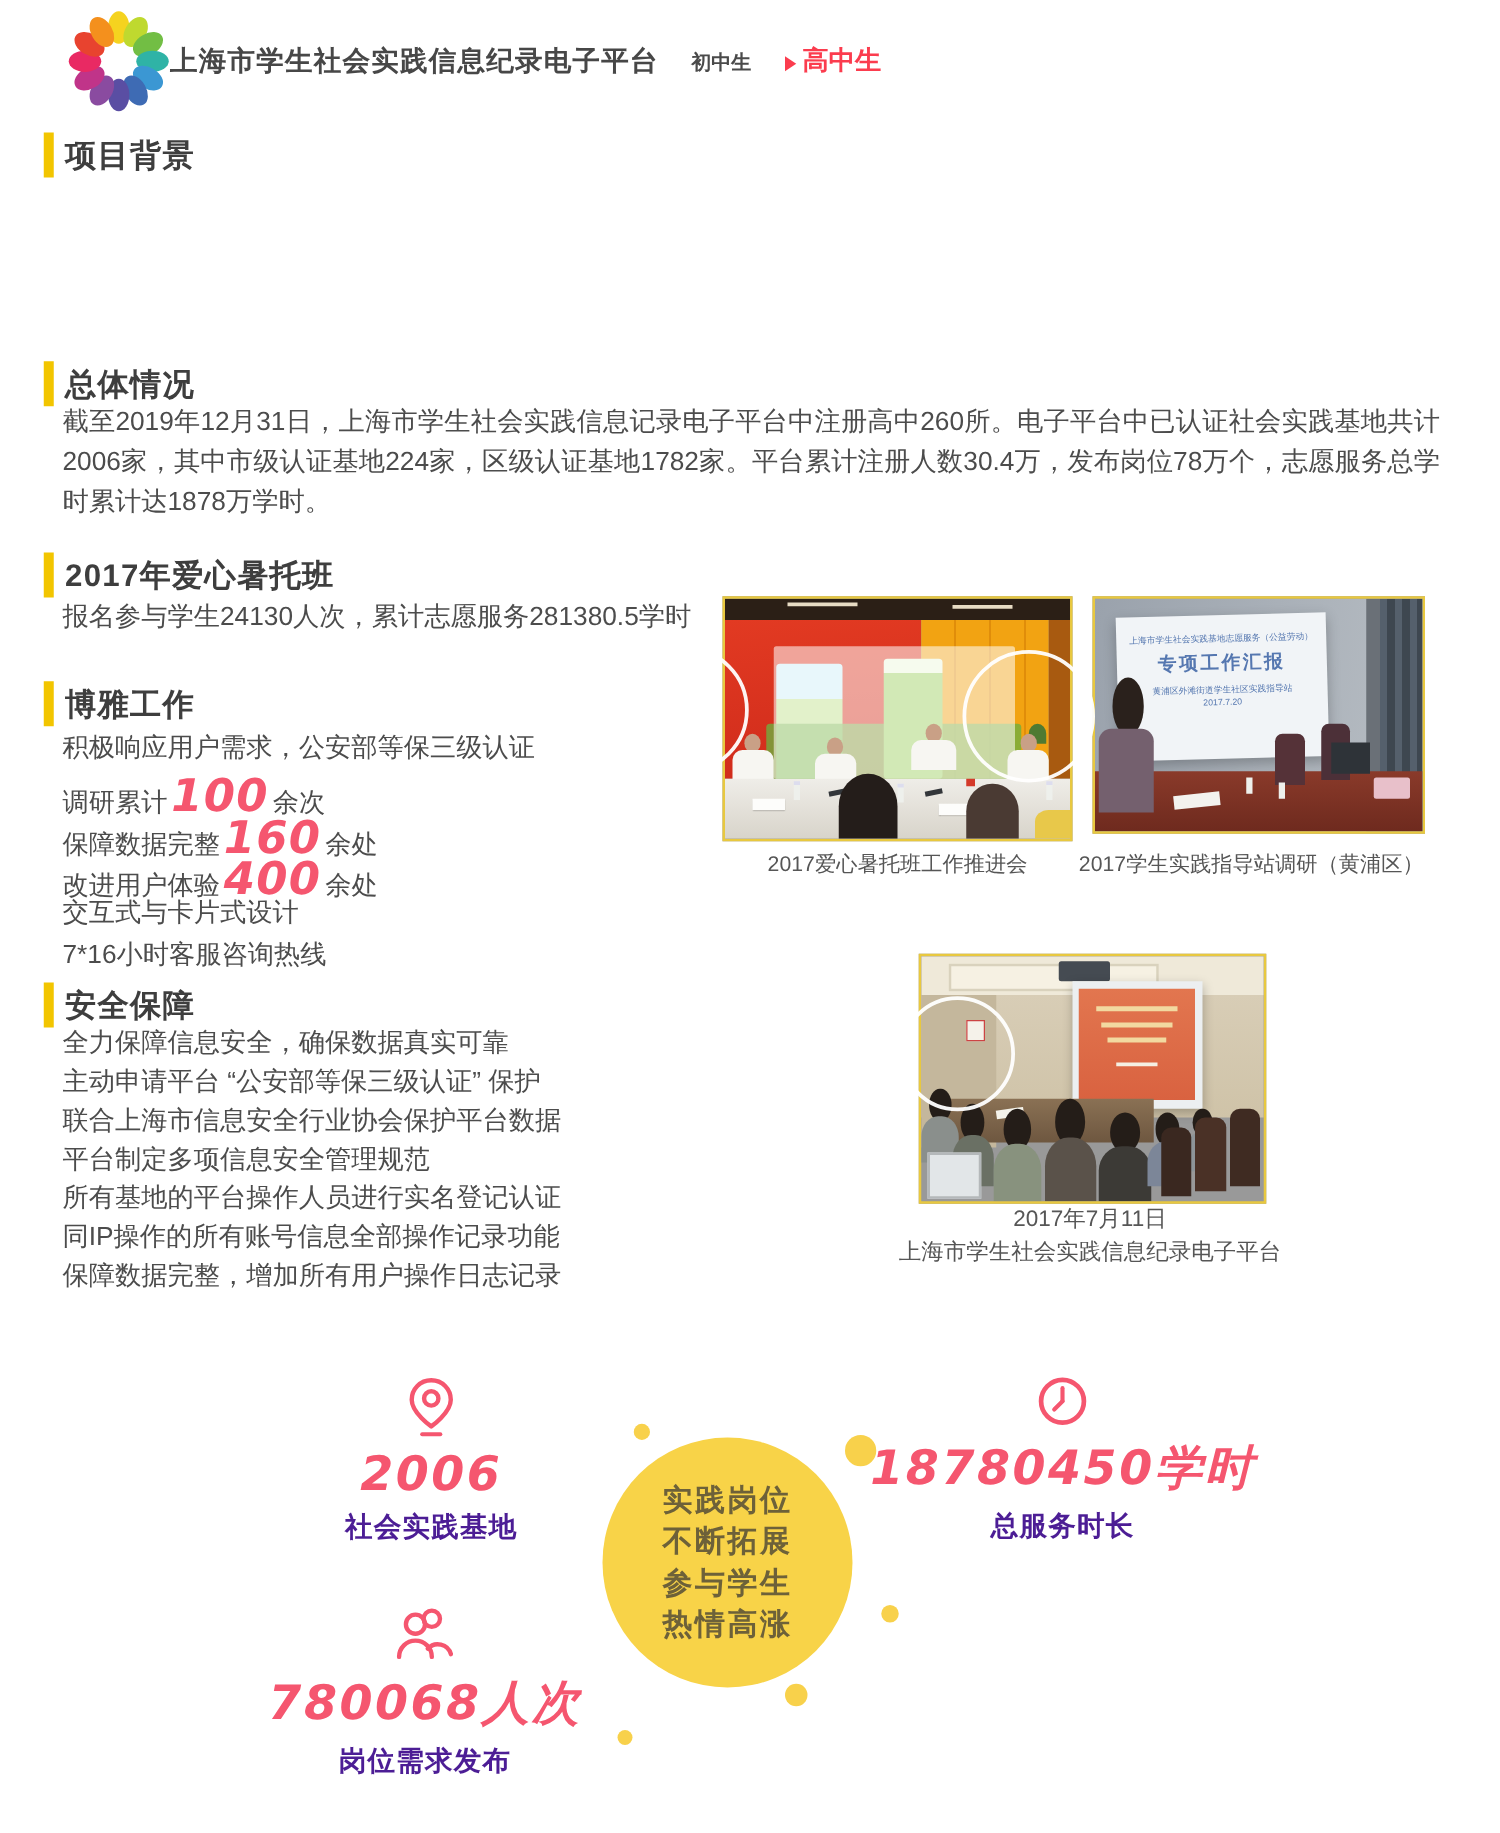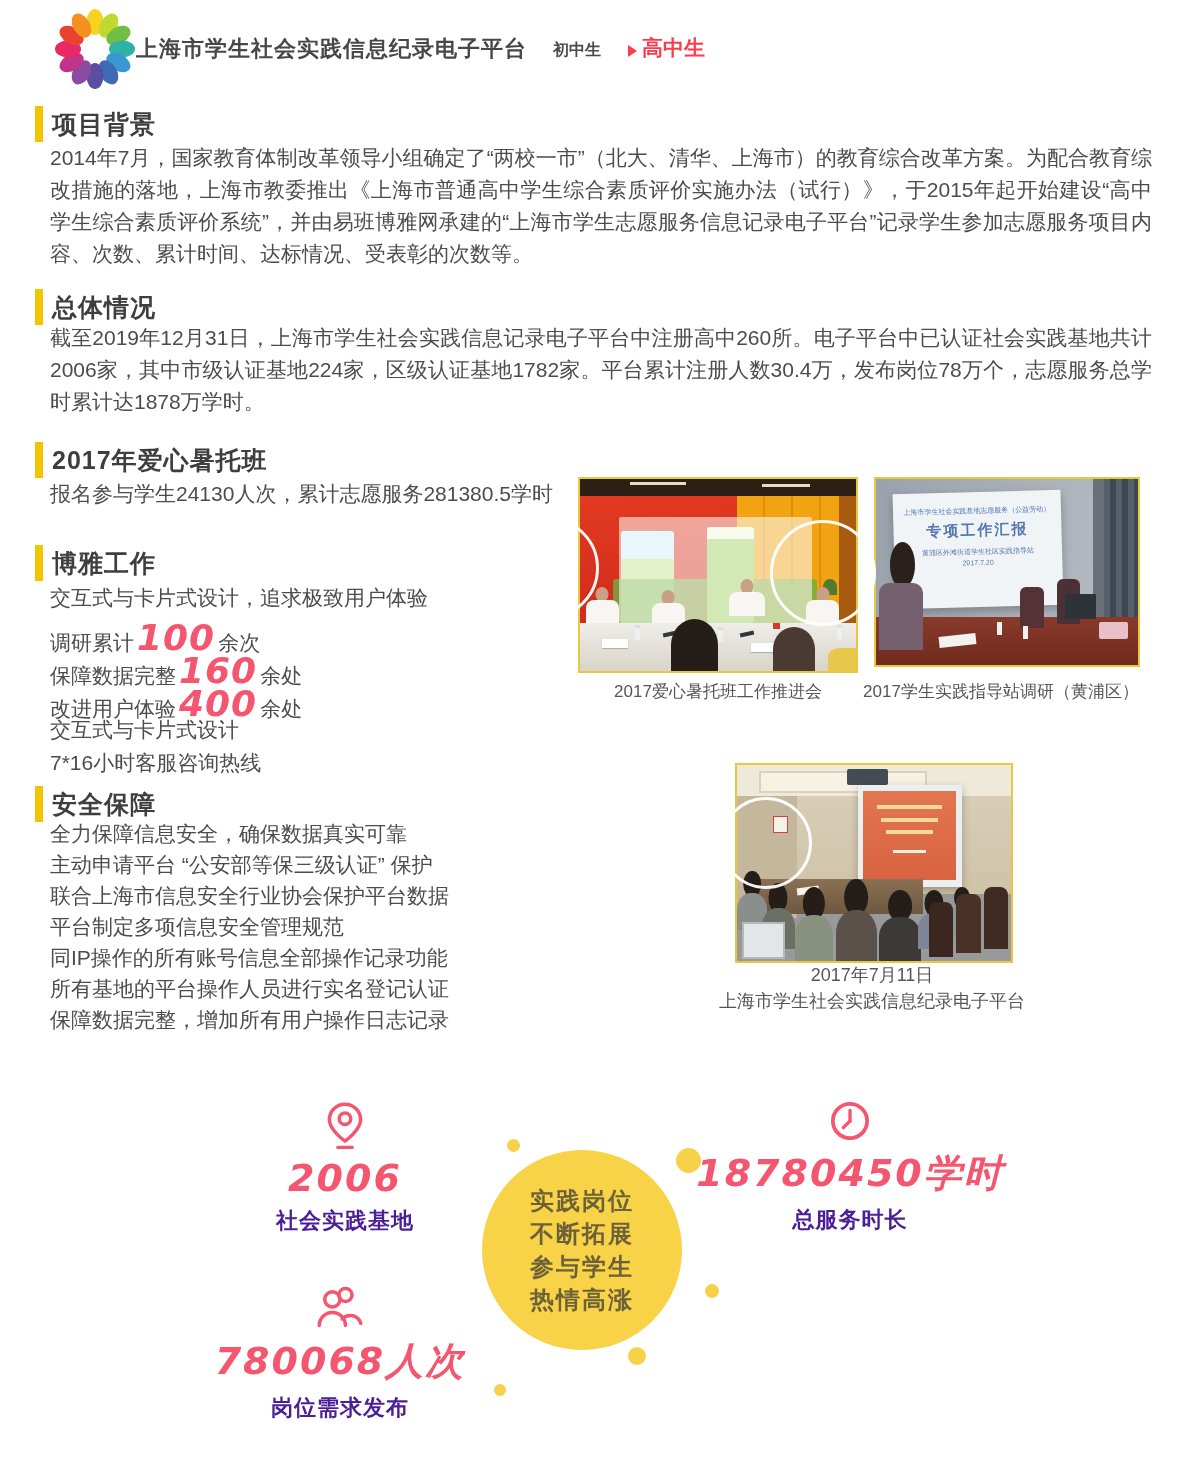--- a/index.html
+++ b/index.html
@@ -177,35 +177,34 @@
     <ellipse cx="43" cy="16" rx="8.5" ry="13" fill="#E8432F" transform="rotate(300 43 43)"></ellipse>
     <ellipse cx="43" cy="16" rx="8.5" ry="13" fill="#F4901D" transform="rotate(330 43 43)"></ellipse>
   </svg>
   <div class="title">上海市学生社会实践信息纪录电子平台</div>
   <div class="tab-junior">初中生</div>
   <span class="tab-arrow"></span>
   <div class="tab-senior">高中生</div>
 
   <span class="bar bar1"></span>
   <div class="sec-head h1">项目背景</div>
-  <div class="para p1">2014年7月，国家教育体制改革领导小组确定了“两校一市”（北大、清华、上海市）的教育综合改革方案。为配合教育综改措施的落地，上海市教委推出《上海市普通高中学生综合素质评价实施办法（试行）》，于2015年起开始建设“高中学生综合素质评价系统”，并由易班博雅网承建的“上海市学生志愿服务信息记录电子平台”记录学生参加志愿服务项目内容、次数、累计时间、达标情况、受表彰的次数等。</div>
 
   <span class="bar bar2"></span>
   <div class="sec-head h2">总体情况</div>
   <div class="para p2">截至2019年12月31日，上海市学生社会实践信息记录电子平台中注册高中260所。电子平台中已认证社会实践基地共计2006家，其中市级认证基地224家，区级认证基地1782家。平台累计注册人数30.4万，发布岗位78万个，志愿服务总学时累计达1878万学时。</div>
 
   <span class="bar bar3"></span>
   <div class="sec-head h3">2017年爱心暑托班</div>
   <div class="para p3">报名参与学生24130人次，累计志愿服务281380.5学时</div>
 
   <span class="bar bar4"></span>
   <div class="sec-head h4">博雅工作</div>
   <div class="vlist boya-list">
     <div class="li">
-        <span>交互式与卡片式设计，追求极致用户体验</span>
+        <span>积极响应用户需求，公安部等保三级认证</span>
         <span class="pinknum"></span>
         <span></span>
       </div>
     <div class="li">
         <span>调研累计</span>
         <span class="pinknum">100</span>
         <span>余次</span>
       </div>
     <div class="li">
         <span>保障数据完整</span>
@@ -229,22 +228,22 @@
       </div>
   </div>
 
   <span class="bar bar5"></span>
   <div class="sec-head h5">安全保障</div>
   <div class="vlist sec-list">
     <div class="li">全力保障信息安全，确保数据真实可靠</div>
     <div class="li">主动申请平台 “公安部等保三级认证” 保护</div>
     <div class="li">联合上海市信息安全行业协会保护平台数据</div>
     <div class="li">平台制定多项信息安全管理规范</div>
+    <div class="li">所有基地的平台操作人员进行实名登记认证</div>
     <div class="li">同IP操作的所有账号信息全部操作记录功能</div>
-    <div class="li">所有基地的平台操作人员进行实名登记认证</div>
     <div class="li">保障数据完整，增加所有用户操作日志记录</div>
   </div>
 
   <div class="photo ph1">
     <div class="p1-ceiling"></div>
     <div class="p1-l1"></div>
     <div class="p1-l2"></div>
     <div class="p1-wallred"></div>
     <div class="p1-wallor"></div>
     <div class="p1-walldk"></div>

